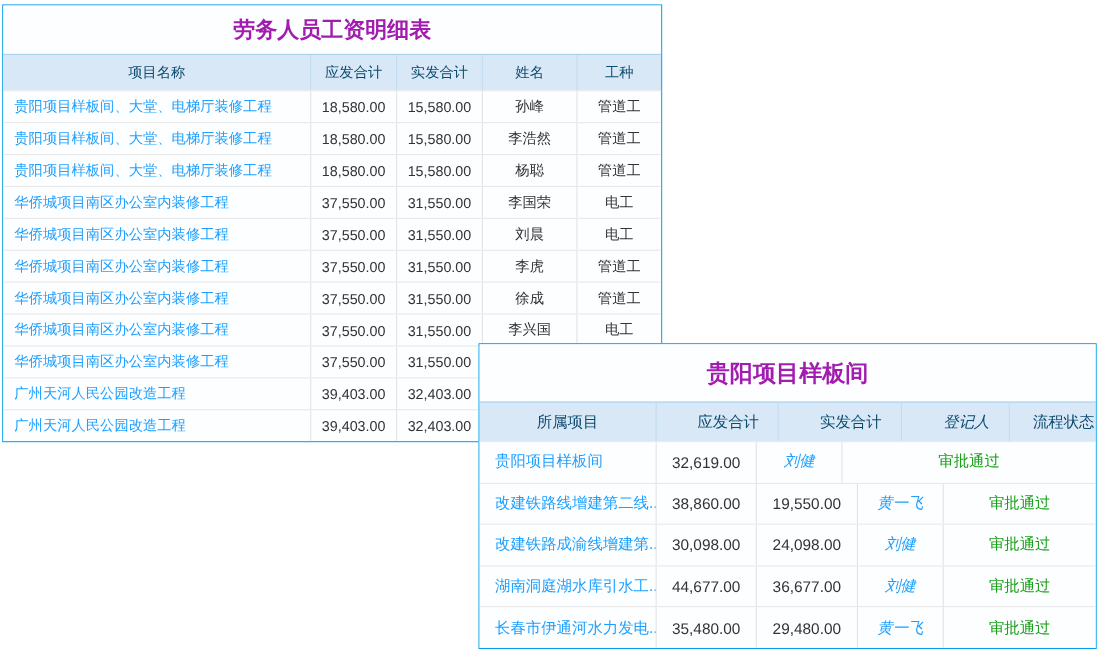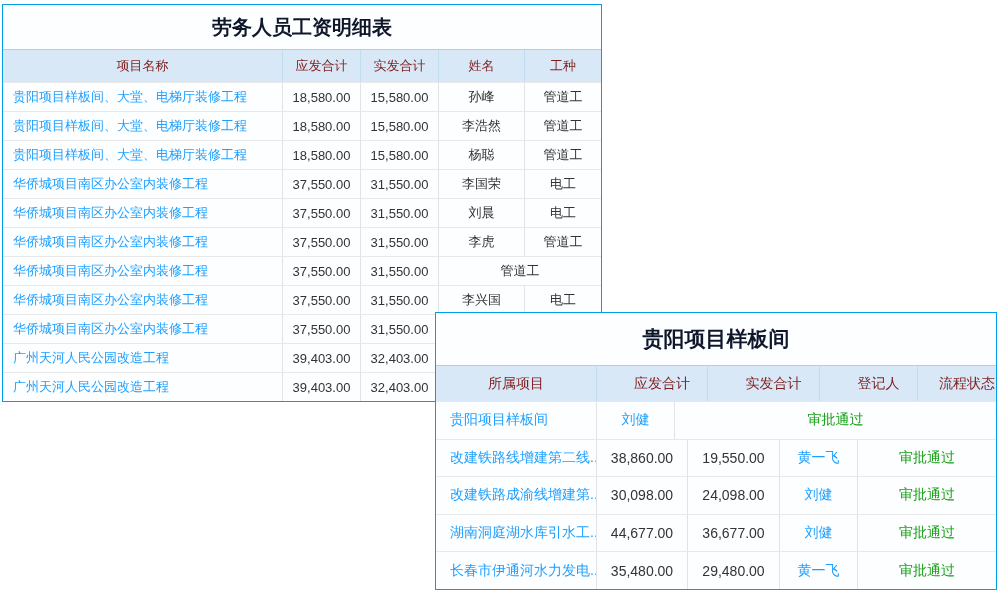--- a/index.html
+++ b/index.html
@@ -5,25 +5,25 @@
   * { box-sizing: border-box; margin: 0; padding: 0; }
   html,body { width: 1000px; height: 600px; background: #ffffff; overflow: hidden;
     font-family: "Liberation Sans", sans-serif; position: relative; }
 
   .card { position: absolute; background: #fdfeff; border: 1px solid #00a0e9; }
 
   #table1 { left: 2px; top: 4px; width: 600px; z-index: 1; }
   #table2 { left: 435px; top: 312px; width: 562px; z-index: 2; }
 
   .card-title { display: flex; align-items: center; justify-content: center;
-    font-weight: bold; color: #0f172a; background: #fdfeff; }
+    font-weight: bold; color: #a21caf; background: #fdfeff; }
   #table1 .card-title { height: 44px; font-size: 20px; }
   #table2 .card-title { height: 52px; font-size: 21px; }
 
-  .thead { display: flex; background: #d9e8f7; color: #7f1d1d;
+  .thead { display: flex; background: #d9e8f7; color: #0c4a6e;
     border-top: 1px solid #a9d2ee; }
   #table1 .thead { height: 33px; font-size: 13px; }
   #table2 .thead { height: 36px; font-size: 14px; gap: 20px; }
   .th { display: flex; align-items: center; justify-content: center;
     border-right: 1px solid #c2dcf0; }
   .th:last-child { border-right: none; }
 
   .trow { display: flex; border-top: 1px solid #e8e8e8; background: #fdfeff; }
   .trow:first-of-type { border-top: none; }
   #table1 .trow { height: 29px; font-size: 13px; }
@@ -41,21 +41,21 @@
   .t1-project { width: 280px; }
   .t1-payable { width: 78px; }
   .t1-actual  { width: 78px; }
   .t1-name    { width: 86px; }
   .t1-job     { width: 76px; flex: 1; text-align: center; }
 
   
   .t2-project { width: 161px; }
   .t2-payable { width: 91px; }
   .t2-actual  { width: 92px; }
-  .t2-reg     { width: 78px; }
+  .t2-reg     { width: 78px; font-style: italic; }
   .t2-status  { width: 138px; flex: 1; }
 
   #table2 .c.left { padding-left: 14px; }
 </style>
 </head>
 <body>
 
 <div class="card" id="table1">
   <div class="card-title">劳务人员工资明细表</div>
   <div class="thead">
@@ -105,20 +105,21 @@
     <div class="c left link t1-project">华侨城项目南区办公室内装修工程</div>
     <div class="c t1-payable">37,550.00</div>
     <div class="c t1-actual">31,550.00</div>
     <div class="c t1-name">李虎</div>
     <div class="c t1-job">管道工</div>
   </div>
   <div class="trow">
     <div class="c left link t1-project">华侨城项目南区办公室内装修工程</div>
     <div class="c t1-payable">37,550.00</div>
     <div class="c t1-actual">31,550.00</div>
+    <div class="c t1-name">徐成</div>
     <div class="c t1-job">管道工</div>
   </div>
   <div class="trow">
     <div class="c left link t1-project">华侨城项目南区办公室内装修工程</div>
     <div class="c t1-payable">37,550.00</div>
     <div class="c t1-actual">31,550.00</div>
     <div class="c t1-name">李兴国</div>
     <div class="c t1-job">电工</div>
   </div>
   <div class="trow">
@@ -149,20 +150,21 @@
   <div class="thead">
     <div class="th t2-project">所属项目</div>
     <div class="th t2-payable">应发合计</div>
     <div class="th t2-actual">实发合计</div>
     <div class="th t2-reg">登记人</div>
     <div class="th t2-status">流程状态</div>
   </div>
 
   <div class="trow">
     <div class="c left link t2-project">贵阳项目样板间</div>
+    <div class="c t2-payable">32,619.00</div>
     <div class="c link t2-reg">刘健</div>
     <div class="c status t2-status">审批通过</div>
   </div>
   <div class="trow">
     <div class="c left link t2-project">改建铁路线增建第二线...</div>
     <div class="c t2-payable">38,860.00</div>
     <div class="c t2-actual">19,550.00</div>
     <div class="c link t2-reg">黄一飞</div>
     <div class="c status t2-status">审批通过</div>
   </div>

